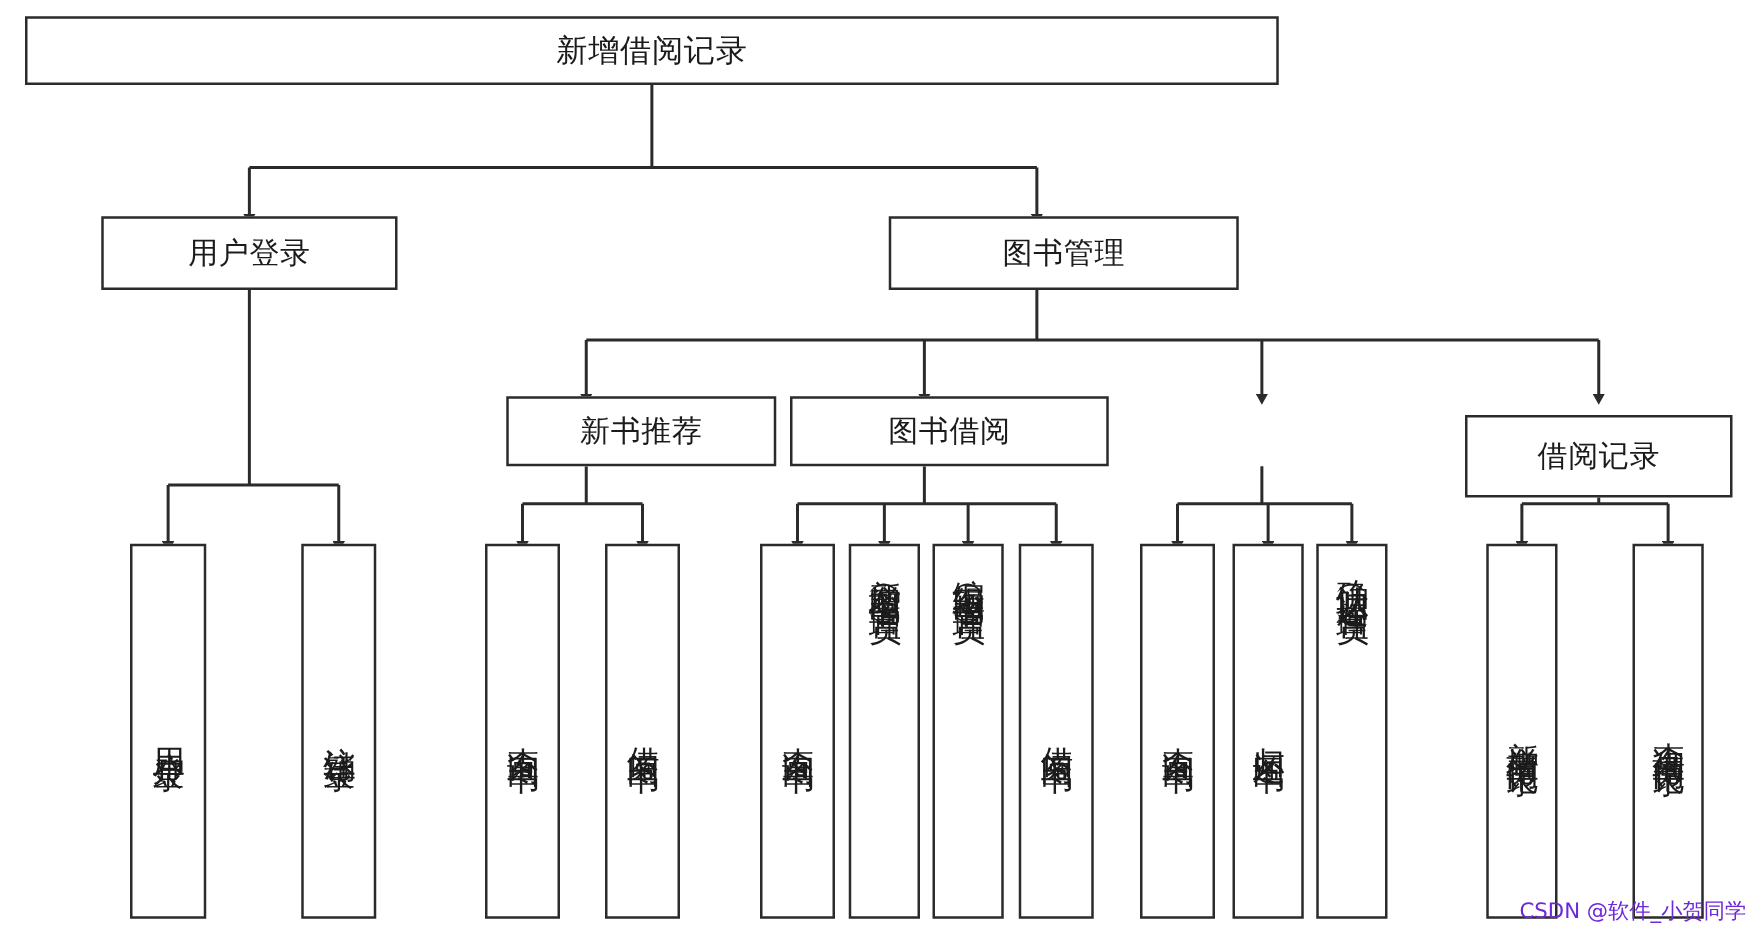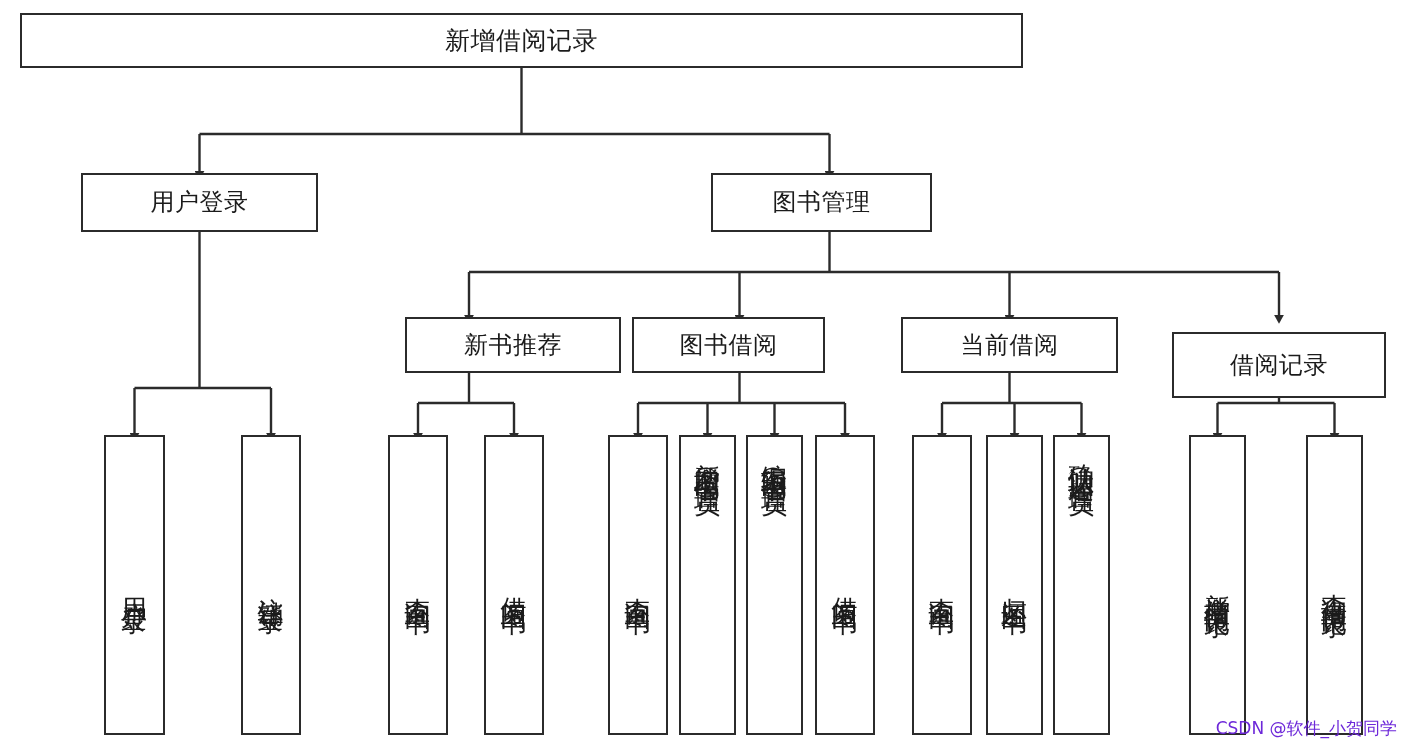--- a/index.html
+++ b/index.html
@@ -126,32 +126,29 @@
       </g>
   </svg>
 
   <div class="node root horizontal" style="left: 20px; top: 13px; width: 1003px; height: 55px;">
     <span class="node-label">新增借阅记录</span>
   </div>
 
   <div class="node horizontal" style="left: 81px; top: 173px; width: 237px; height: 59px;">
     <span class="node-label">用户登录</span>
   </div>
-  <div class="node horizontal" style="left: 711px; top: 173px; width: 221px; height: 59px;">
+  <div class="node horizontal" style="left: 711px; top: 173px; width: 280px; height: 59px;">
     <span class="node-label">图书管理</span>
   </div>
 
   <div class="node horizontal" style="left: 361px; top: 317px; width: 216px; height: 56px; margin-left: 44px;">
     <span class="node-label">新书推荐</span>
   </div>
-  <div class="node horizontal" style="left: 632px; top: 317px; width: 193px; height: 56px;">
+  <div class="node horizontal" style="left: 632px; top: 317px; width: 255px; height: 56px;">
     <span class="node-label">图书借阅</span>
-  </div>
-  <div class="node horizontal" style="left: 901px; top: 317px; width: 217px; height: 56px;">
-    <span class="node-label">当前借阅</span>
   </div>
   <div class="node horizontal" style="left: 1172px; top: 332px; width: 214px; height: 66px;">
     <span class="node-label">借阅记录</span>
   </div>
 
   <div class="node vertical centered" style="left: 104px; top: 435px; width: 61px; height: 300px;">
     <span class="node-label">用户登录</span>
   </div>
   <div class="node vertical centered" style="left: 241px; top: 435px; width: 60px; height: 300px;">
     <span class="node-label">注销登录</span>

